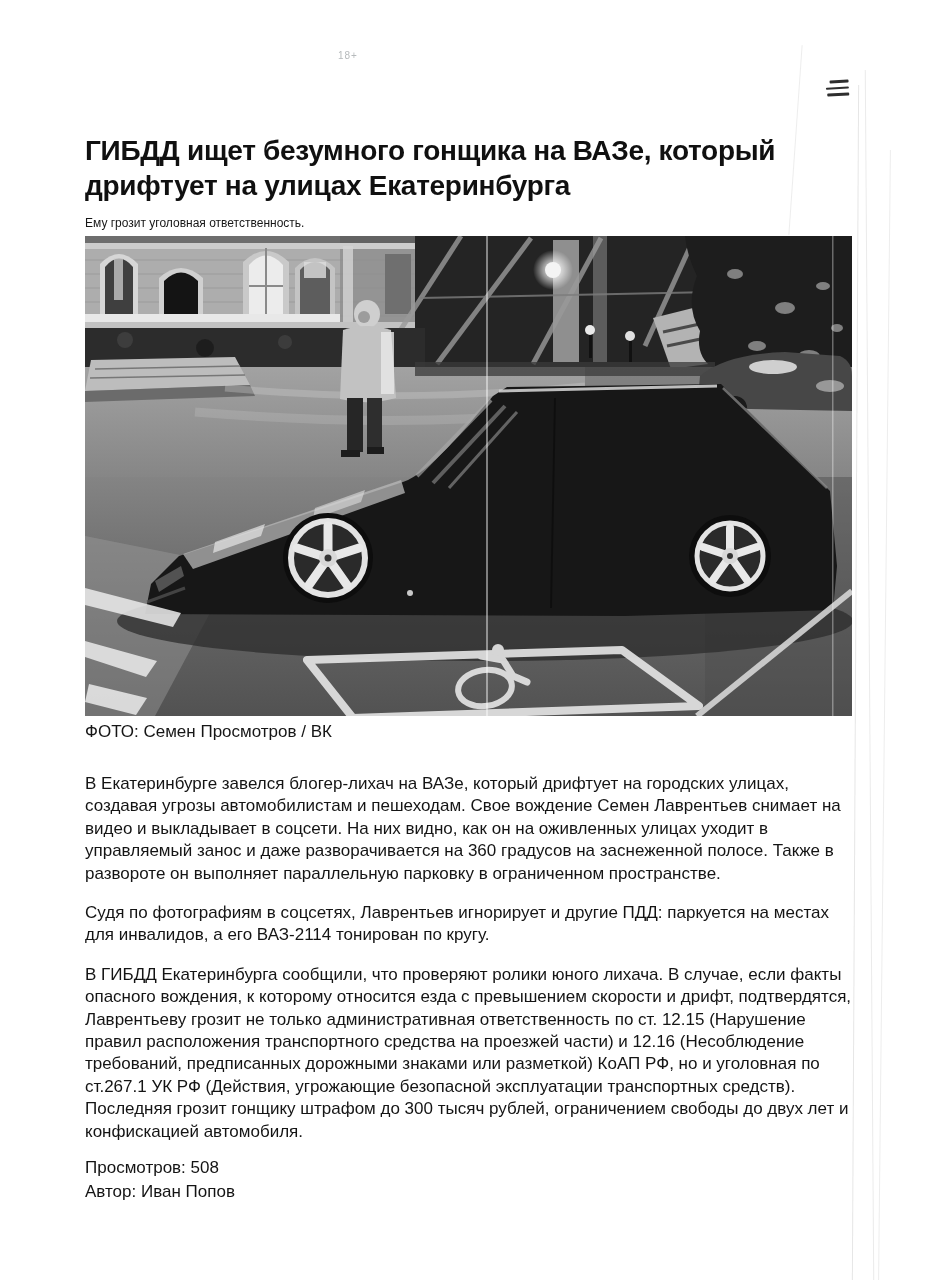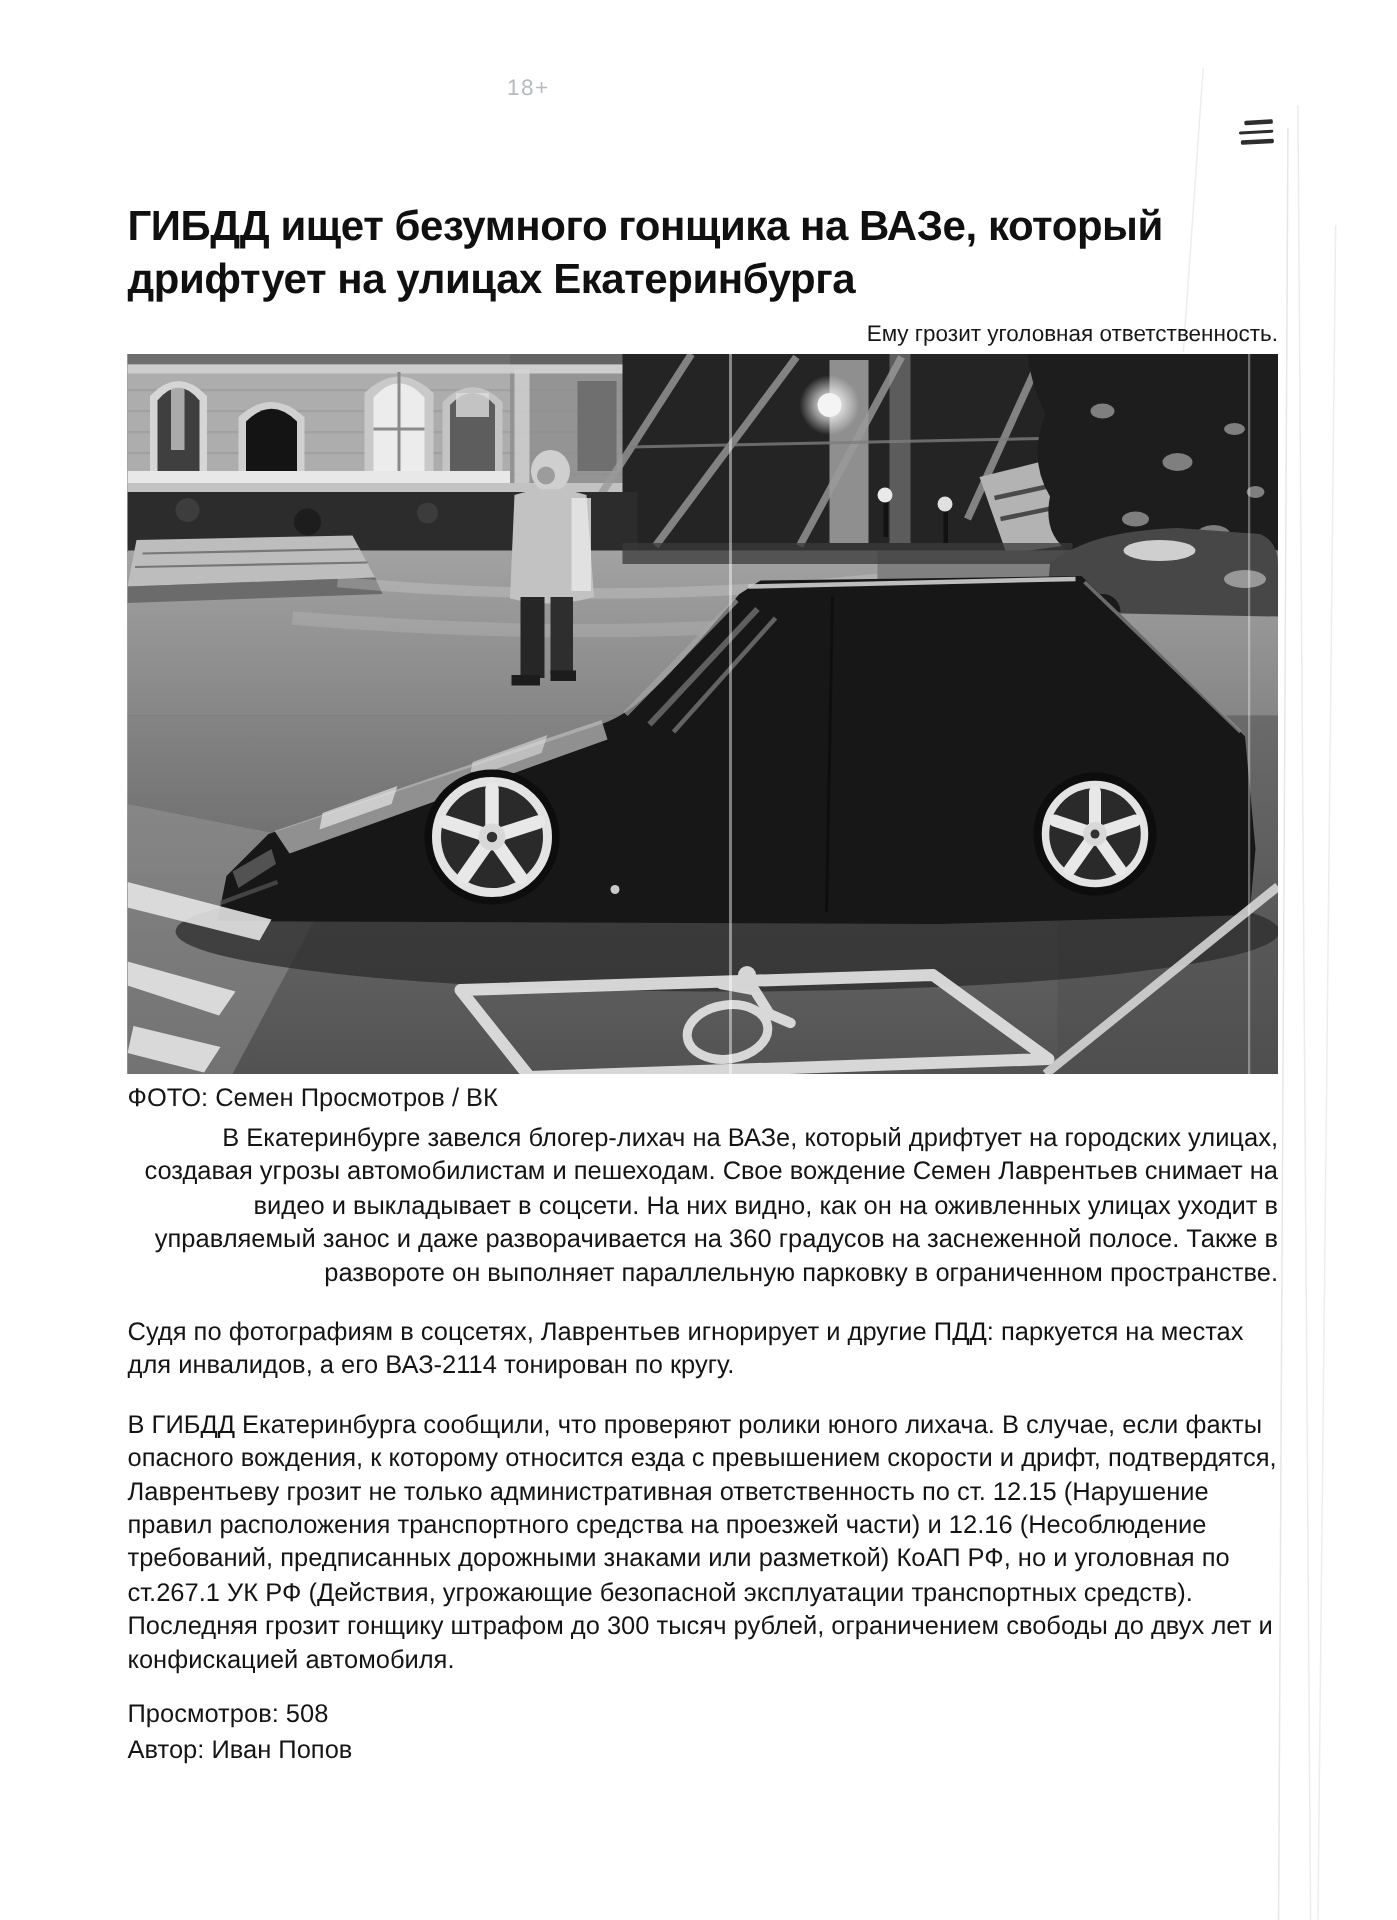--- a/index.html
+++ b/index.html
@@ -4,38 +4,38 @@
 <style>
   html,body{margin:0;padding:0;}
   body{
     width:931px;height:1280px;position:relative;background:#ffffff;overflow:hidden;
     font-family:"Liberation Sans","DejaVu Sans",sans-serif;color:#141414;
     -webkit-font-smoothing:antialiased;
   }
   
   .crease{position:absolute;width:1px;background:#dcdcdc;opacity:.7;pointer-events:none;}
   
-  .age-badge{position:absolute;left:338px;top:50px;font-size:15px;letter-spacing:1px;color:#b6babc;text-align:right;}
+  .age-badge{position:absolute;left:338px;top:50px;font-size:10px;letter-spacing:1px;color:#b6babc;text-align:right;}
   .menu{position:absolute;left:826px;top:80px;width:26px;transform:rotate(-3deg);cursor:pointer;}
   .menu .bar{height:2.6px;background:#2e2e2e;margin-bottom:4px;border-radius:1px;}
   .menu .b1{width:19px;margin-left:4px;}
   .menu .b2{width:23px;margin-left:0;}
   .menu .b3{width:22px;margin-left:1px;}
   
   .article{position:absolute;left:85px;top:0;width:767px;}
   h1.title{
     margin:133px 0 0 0;font-size:28px;line-height:35px;font-weight:700;color:#101010;
     letter-spacing:-0.3px;
   }
-  .lede{margin:9px 0 0 0;font-size:15px;line-height:22px;color:#161616;text-align:right;}
+  .lede{margin:9px 0 0 0;font-size:12px;line-height:22px;color:#161616;}
   figure.photo{margin:2px 0 0 0;width:767px;height:480px;position:relative;background:#6e6e6e;}
   figure.photo svg{display:block;}
   figcaption.caption{margin:5px 0 0 0;font-size:17px;line-height:22px;color:#161616;}
   .body-text p{margin:17px 0 0 0;font-size:17px;line-height:22.4px;color:#141414;text-align:left;}
-  .body-text p:first-child{margin-top:5px;text-align:right;}
+  .body-text p:first-child{margin-top:30px;}
   .meta{margin:13px 0 16px 0;font-size:17px;line-height:24px;color:#141414;}
 </style>
 </head>
 <body>
 
 <div class="crease" style="left:855px;top:85px;height:1195px;transform:rotate(.3deg);"></div>
 <div class="crease" style="left:869px;top:70px;height:1210px;background:#e2e2e2;transform:rotate(-.4deg);"></div>
 <div class="crease" style="left:884px;top:150px;height:1130px;opacity:.5;transform:rotate(.6deg);"></div>
 <div class="crease" style="left:795px;top:45px;height:190px;opacity:.5;transform:rotate(4deg);"></div>
 

